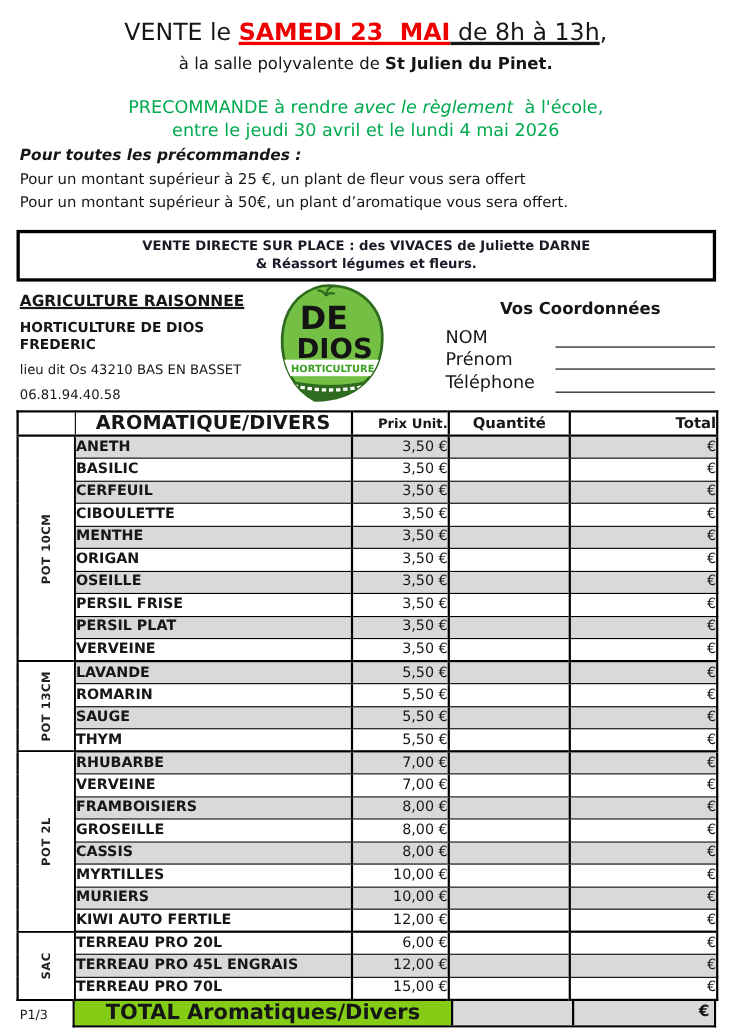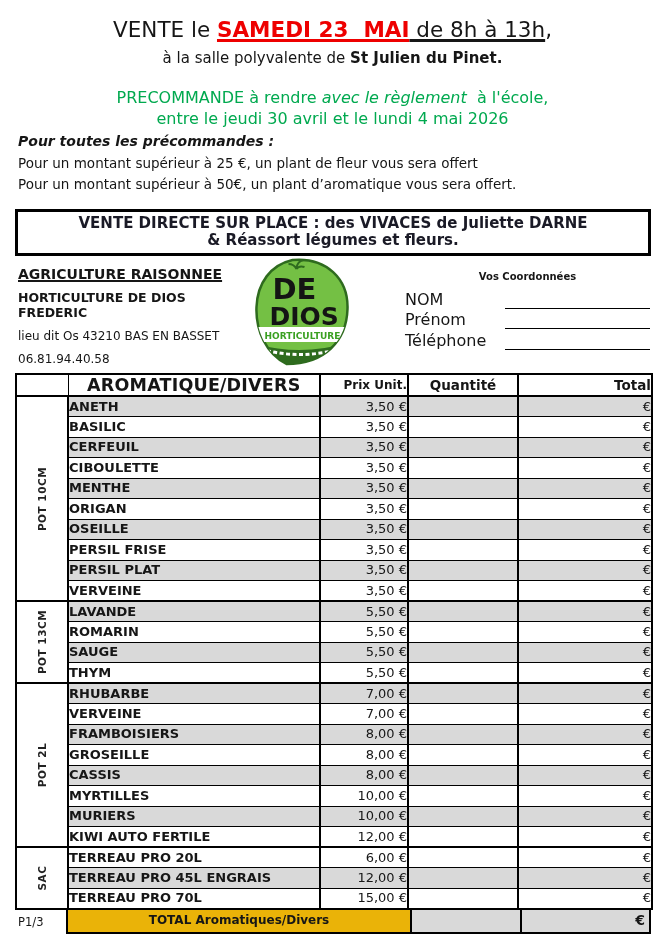--- a/index.html
+++ b/index.html
@@ -20,35 +20,35 @@
   .subtitle b{white-space:pre;}
   .green-block{position:absolute;top:87px;left:0;width:100%;text-align:center;color:var(--green);font-size:16px;line-height:21px;}
   .green-block span{white-space:pre;}
 
   
   .promo{position:absolute;top:131px;left:18px;right:15px;font-size:13.5px;line-height:21.5px;}
   .promo-intro{font-style:italic;font-size:14px;font-weight:bold;}
 
   
   .banner{position:absolute;top:209px;left:15px;width:636px;border:3px solid #000;
-          text-align:center;font-weight:bold;font-size:15px;line-height:17px;
+          text-align:center;font-weight:bold;font-size:12px;line-height:17px;
           padding:3px 4px 4px 4px;color:#1a1a26;}
 
   
   .seller{position:absolute;top:266px;left:18px;width:235px;}
   .seller-l1{font-size:14px;font-weight:bold;text-decoration:underline;text-decoration-thickness:1.5px;margin-bottom:8px;}
   .seller-l2{font-size:12.5px;font-weight:bold;margin-bottom:9px;}
   .seller-l3{font-size:12px;margin-bottom:9px;}
   .seller-l4{font-size:12px;}
 
   .logo{position:absolute;top:257px;left:252px;width:101px;height:110px;}
   .logo svg{width:100%;height:100%;}
 
   .contact{position:absolute;top:271px;left:405px;width:245px;}
-  .contact-title{text-align:center;font-weight:bold;font-size:10px;margin-bottom:6px;}
+  .contact-title{text-align:center;font-weight:bold;font-size:15px;margin-bottom:6px;}
   .contact-row{display:flex;align-items:flex-end;height:20.5px;}
   .contact-label{width:100px;text-align:left;font-size:16px;line-height:18px;padding-right:3px;white-space:nowrap;}
   .contact-line{flex:1;height:100%;border-bottom:1.5px solid #000;}
 
   
   .table-wrap{position:absolute;top:373px;left:15px;width:636px;}
   table.items{border-collapse:collapse;width:100%;table-layout:fixed;border:2.5px solid #000;}
   .items th,.items td{border:1px solid #000;padding:0;overflow:hidden;}
   .items thead th{height:22px;border-bottom:2.5px solid #000;background:#fff;font-weight:bold;}
   .h-item{font-size:17.5px;letter-spacing:.2px;}
@@ -63,21 +63,21 @@
   td.shaded{background:var(--gray) !important;}
   .group-cell{background:#fff !important;border-right:2px solid #000 !important;position:relative;}
   .vtext{position:absolute;top:50%;left:50%;transform:translate(-50%,-50%) rotate(-90deg);
          white-space:nowrap;font-size:10.5px;font-weight:bold;letter-spacing:.5px;color:#222;}
   tr.group-start td{border-top:2.5px solid #000;}
 
   
   .total-row{display:flex;align-items:stretch;}
   .p-marker{width:51px;display:flex;align-items:center;padding-left:3px;font-size:11.5px;}
   .total-bar{flex:1;display:flex;border:2.5px solid #000;border-top:0;height:24px;}
-  .tb-label{flex:1;text-align:center;font-weight:bold;font-size:12px;line-height:21px;background:#eab308;}
+  .tb-label{flex:1;text-align:center;font-weight:bold;font-size:19px;line-height:21px;background:#84cc16;}
   .tb-qty{width:110px;border-left:2px solid #000;background:var(--gray);}
   .tb-total{width:129px;border-left:2px solid #000;background:var(--gray);
             text-align:right;font-weight:bold;font-size:14px;line-height:21px;padding-right:4px;}
 </style>
 </head>
 <body>
 
 <div class="page">
 
   <div class="title"><span>VENTE le </span><span class="t-red">SAMEDI 23  MAI</span><span class="t-black-u"> de 8h à 13h</span><span>,</span></div>

